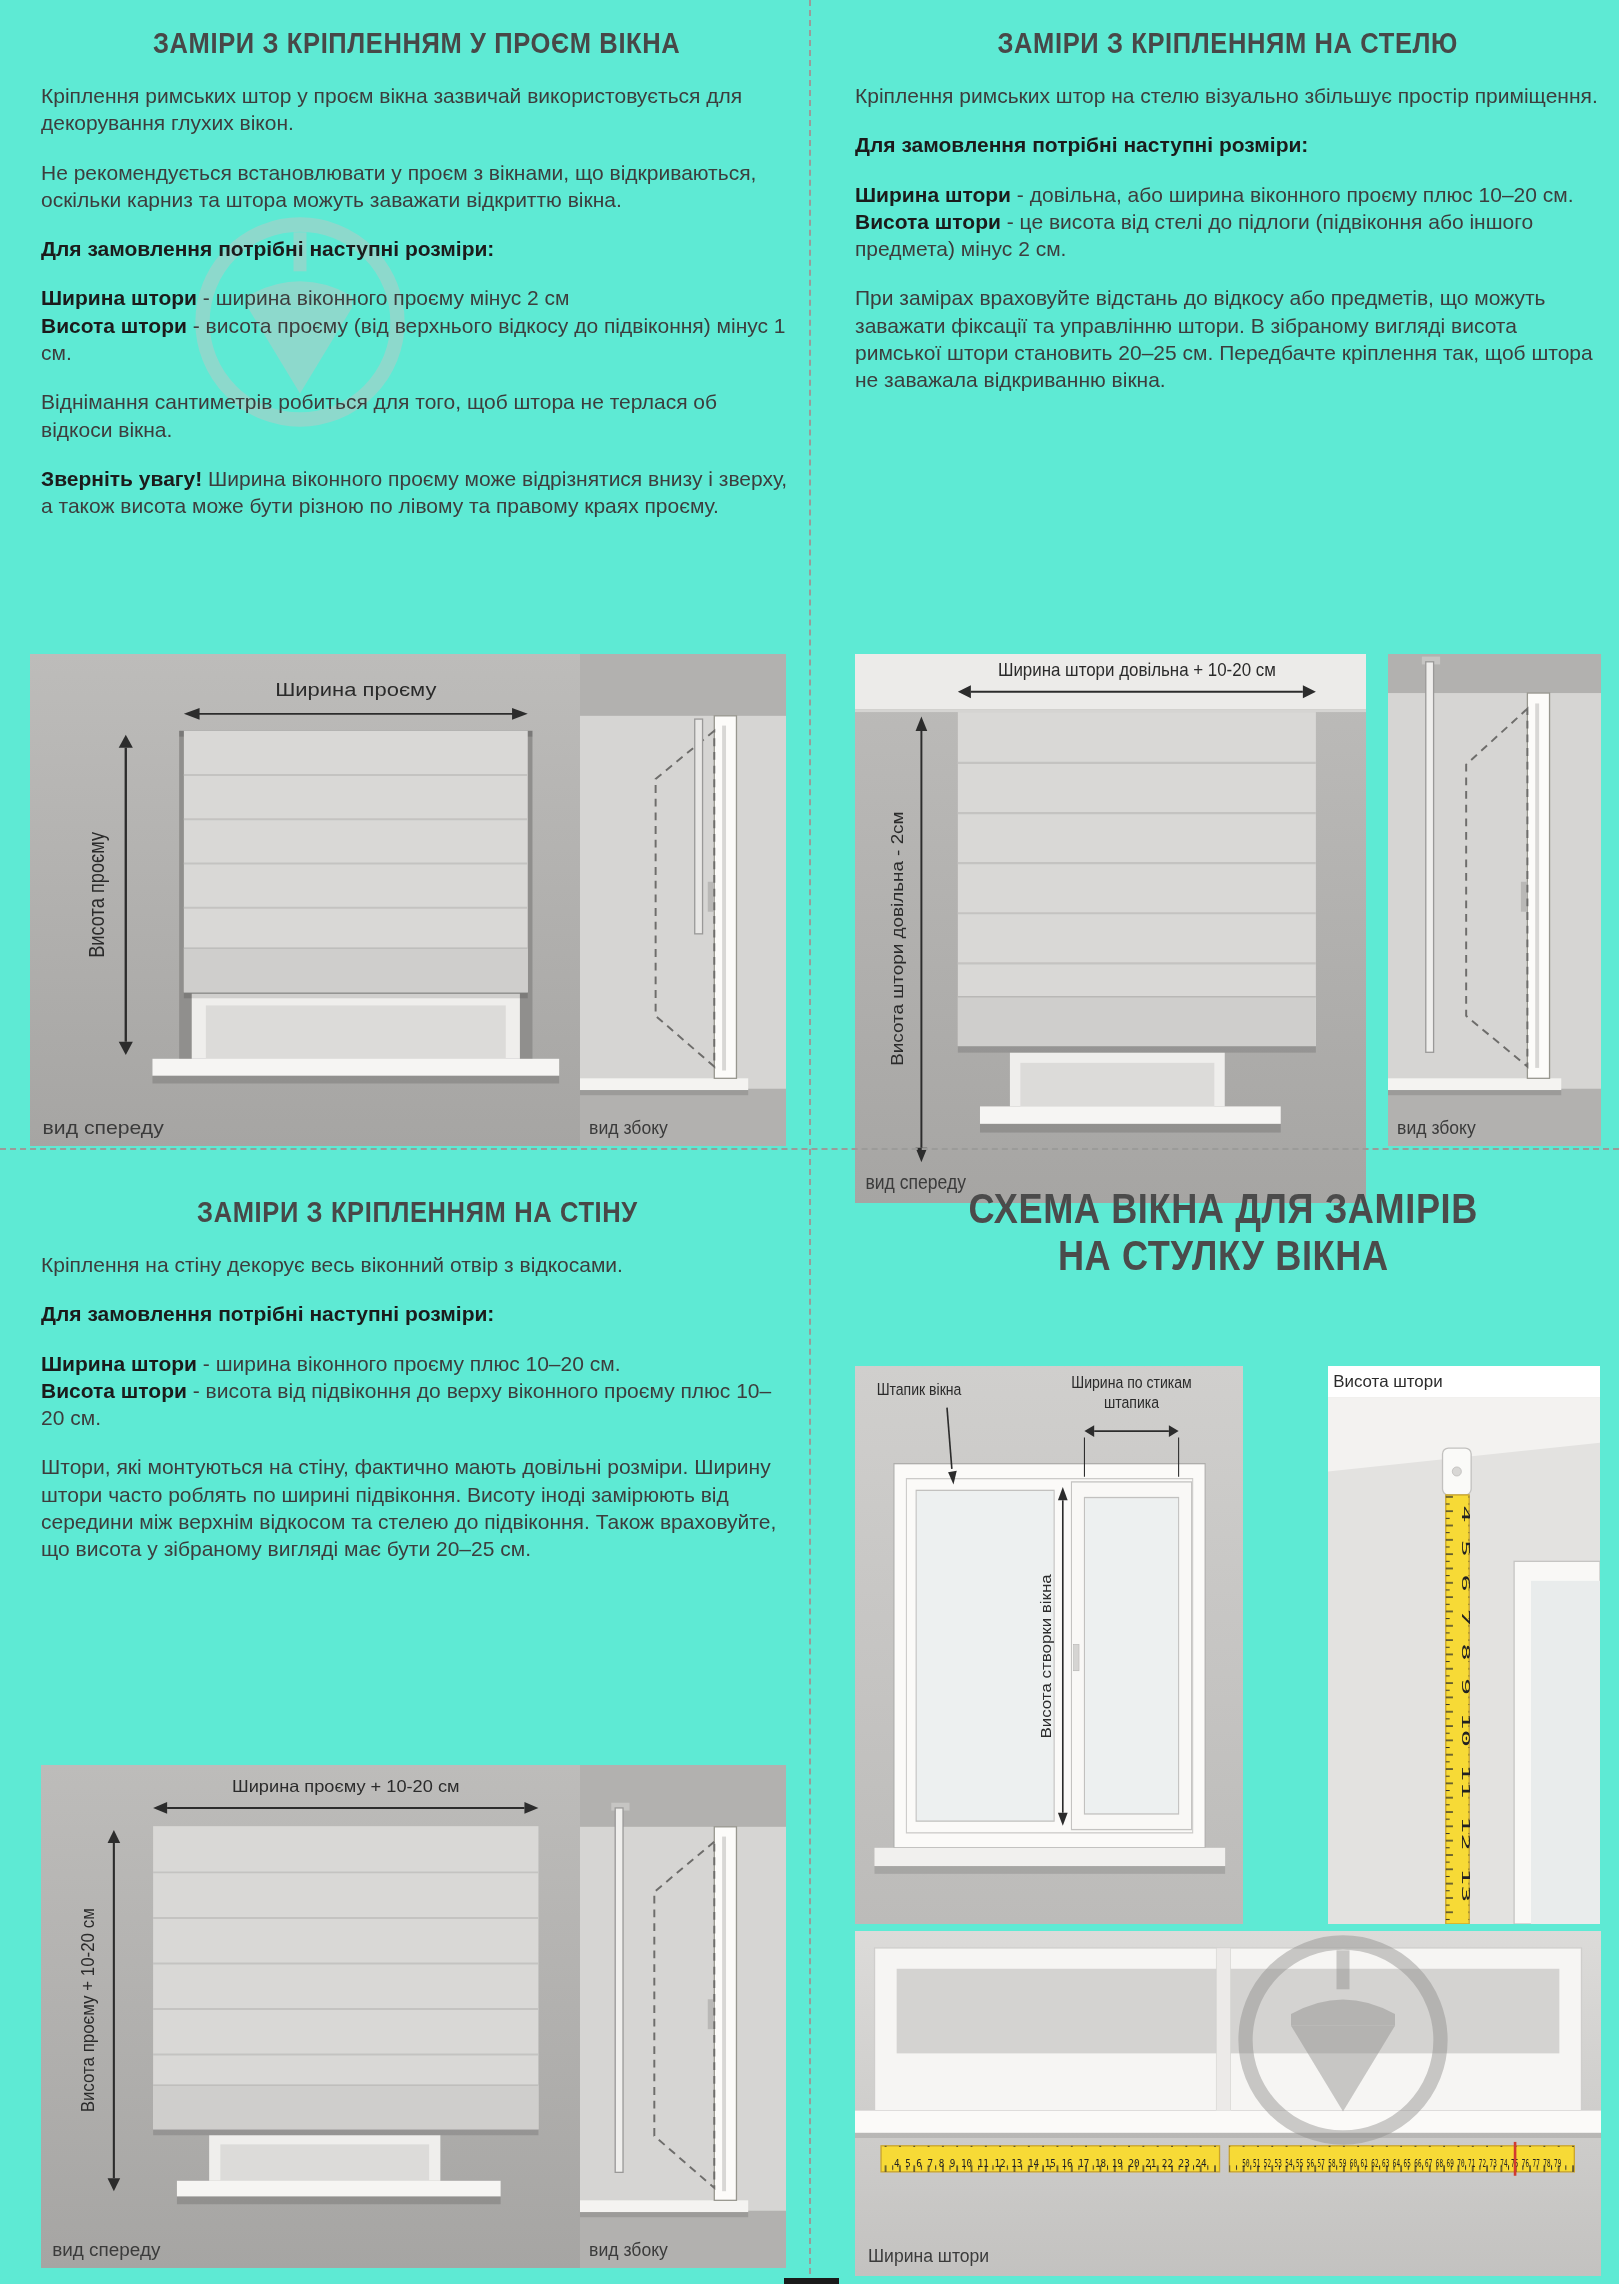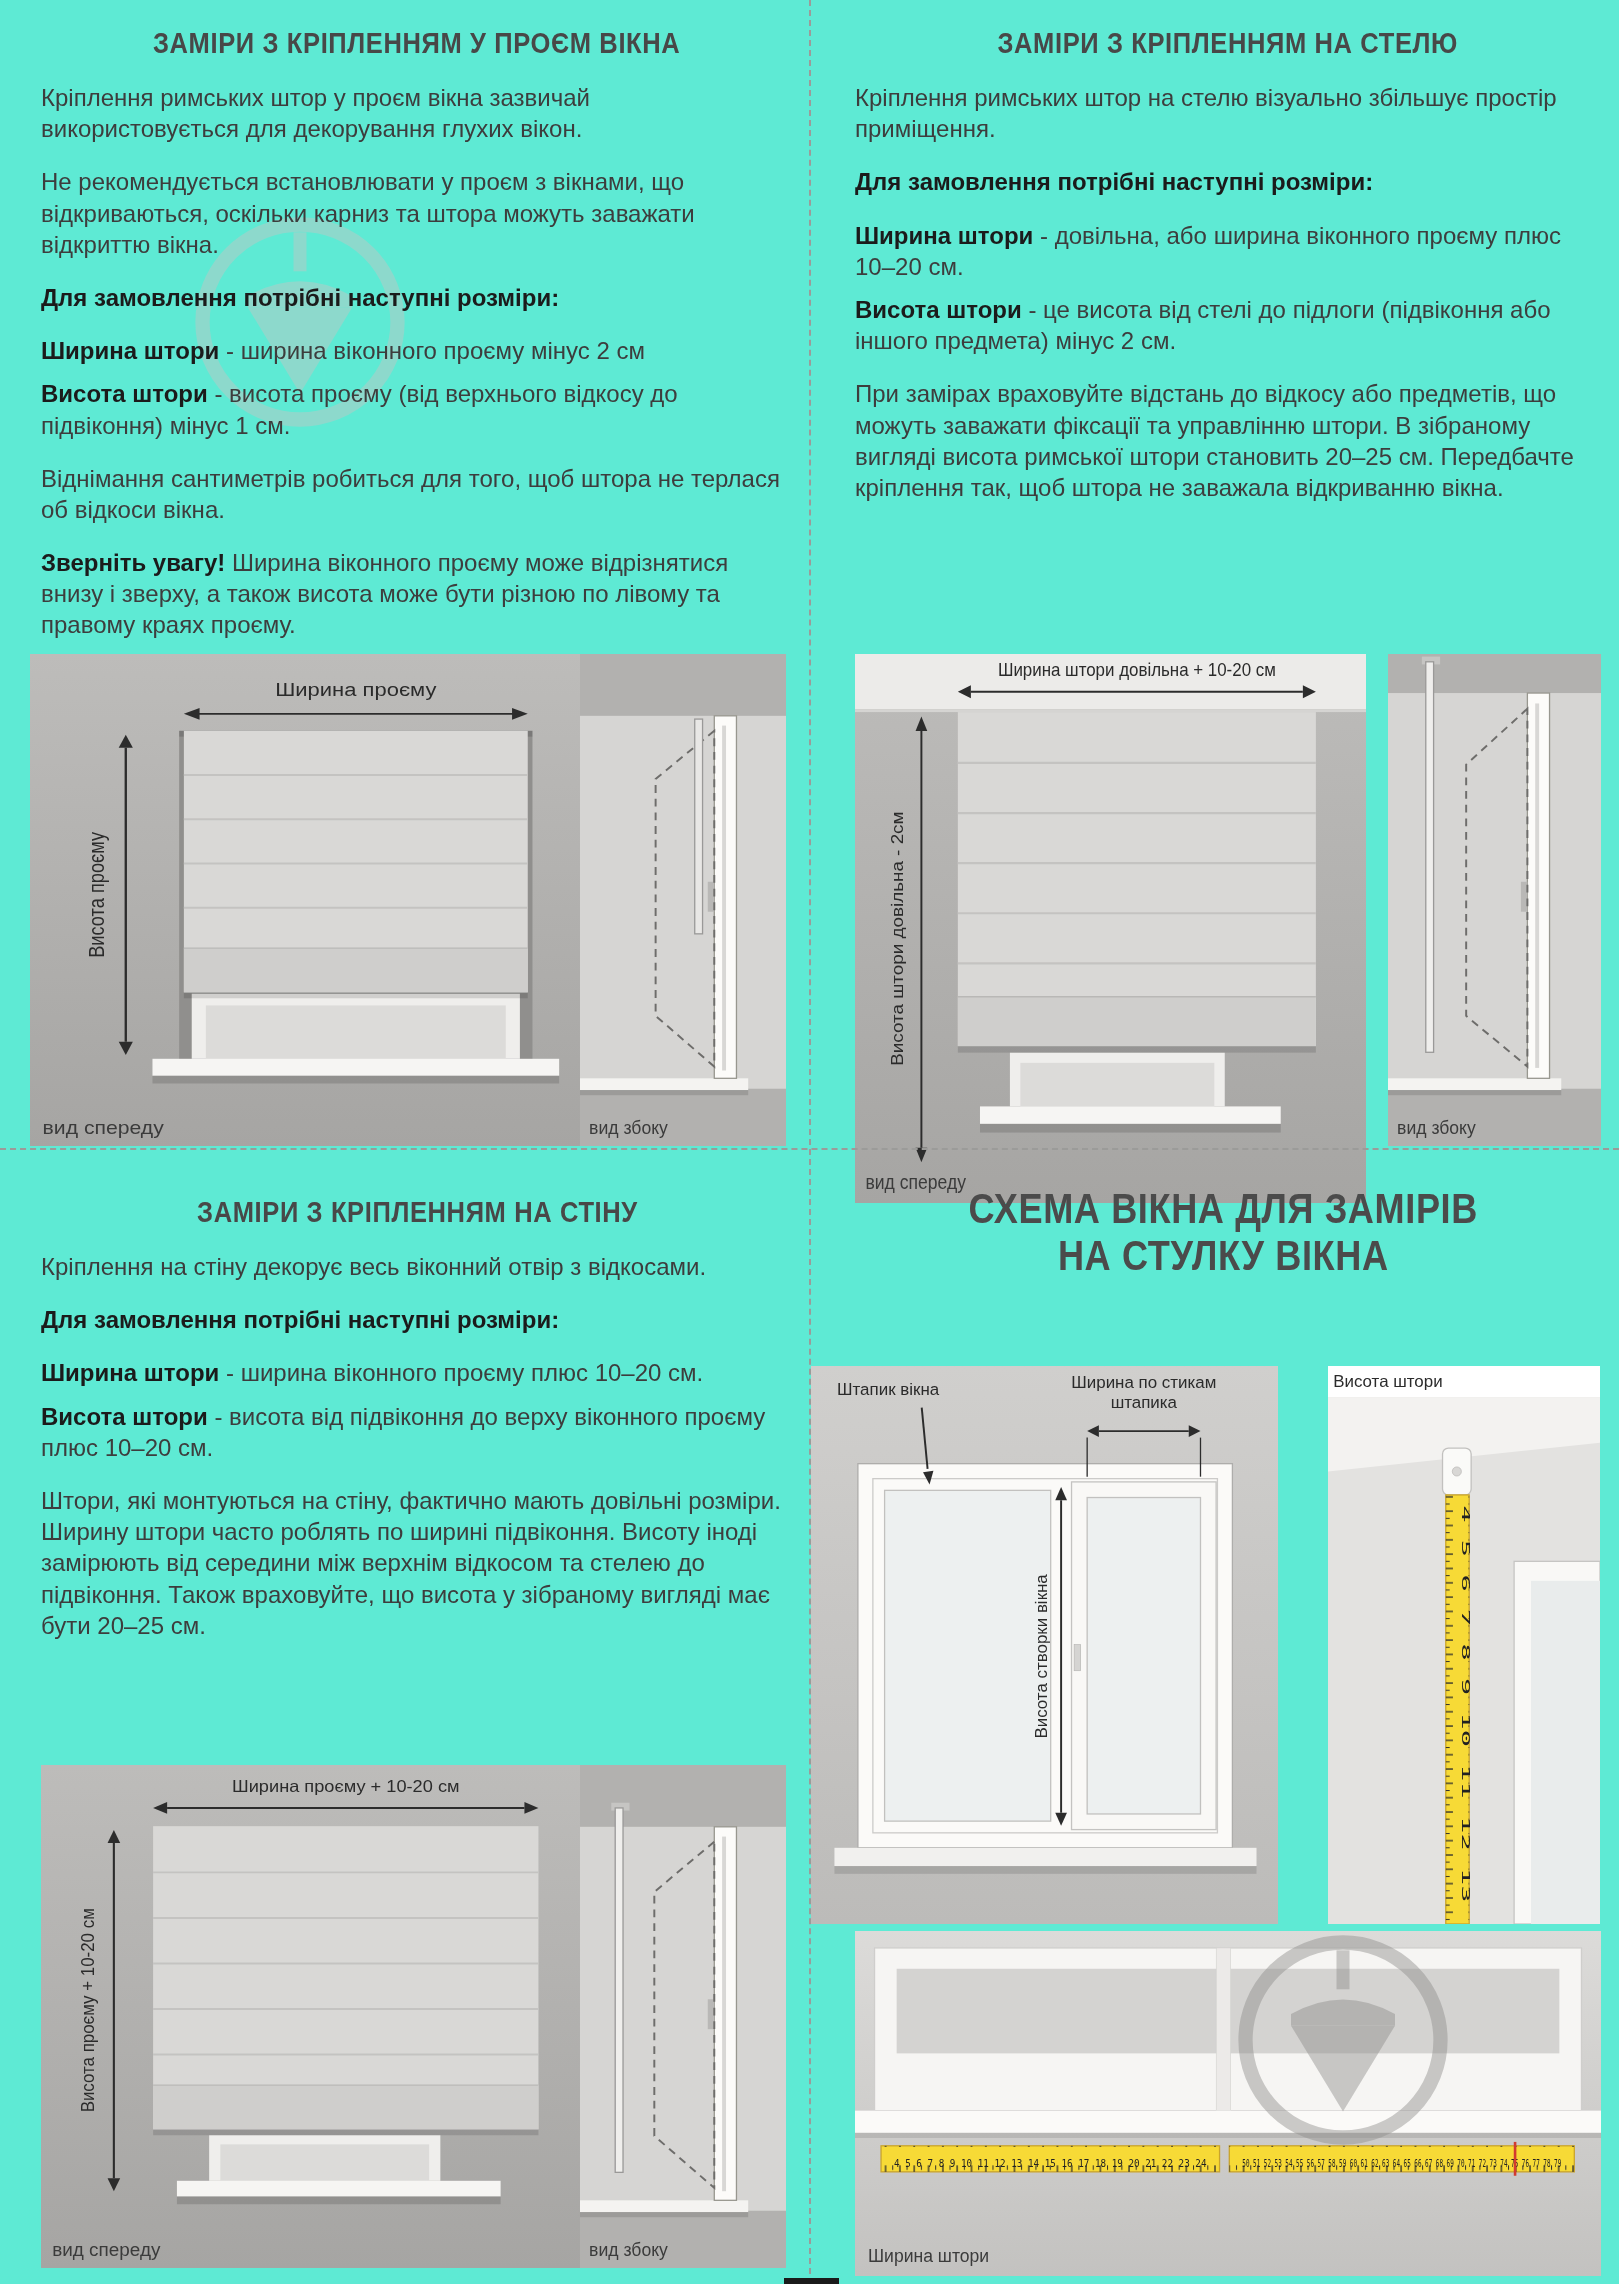--- a/index.html
+++ b/index.html
@@ -4,21 +4,21 @@
 <style>
   * { margin:0; padding:0; box-sizing:border-box; }
   body { background:#ffffff; font-family:"Liberation Sans", sans-serif; }
   .page { position:relative; width:1619px; height:2284px; background:#5eead4; overflow:hidden; }
 
   .divider-v { position:absolute; left:809px; top:0; height:2284px; width:0; border-left:2px dashed #9b9b99; z-index:2; }
   .divider-h { position:absolute; top:1148px; left:0; width:1619px; height:0; border-top:2px dashed #9b9b99; z-index:2; }
   .crop-mark { position:absolute; left:784px; top:2278px; width:55px; height:6.5px; background:#1a1a1a; z-index:4; }
 
   .quad { position:absolute; z-index:1; }
-  .text-col p { font-size:24px; line-height:1.3; color:#3d3d3d; margin-bottom:22px;margin-top:12px; }
+  .text-col p { font-size:21px; line-height:1.3; color:#3d3d3d; margin-bottom:22px; }
   .text-col p.dim { margin-bottom:0; }
   .text-col p.dim-last { margin-bottom:22px; }
   strong { color:#1b1b1b; }
   .sec-title { font-size:29px; color:#484848; text-align:center; margin-bottom:22px; font-weight:700; white-space:nowrap; }
   .sec-title .cond { display:inline-block; transform:scaleX(0.88); transform-origin:center; letter-spacing:0.7px; }
   .big-title { text-align:center; color:#4b4b4b; font-weight:700; font-size:42px; line-height:1.12; }
   .big-title .cond { display:inline-block; transform:scaleX(0.86); transform-origin:center; letter-spacing:0.7px; }
 
   .fig { position:absolute; z-index:1; }
   .fig svg { display:block; width:100%; height:100%; }
@@ -245,21 +245,21 @@
     </svg>
   </div>
 
   <section class="quad" style="left:827px; top:1185px; width:793px;">
     <div class="big-title">
       <div><span class="cond">СХЕМА ВІКНА ДЛЯ ЗАМІРІВ</span></div>
       <div><span class="cond">НА СТУЛКУ ВІКНА</span></div>
     </div>
   </section>
 
-  <div class="fig" style="left:811px; top:1366px; width:467px; height:558px;">
+  <div class="fig" style="left:855px; top:1366px; width:388px; height:558px;">
     <svg viewBox="0 0 717 857" preserveAspectRatio="none">
       <defs>
         <linearGradient id="wg4" x1="0" y1="0" x2="0" y2="1">
           <stop offset="0" stop-color="#d0cfcd"></stop>
             <stop offset="1" stop-color="#bcbbb9"></stop>
         </linearGradient>
       </defs>
       <rect width="717" height="857" fill="url(#wg4)"></rect>
       <rect x="72" y="150" width="575" height="590" fill="#fbfaf8" stroke="#aeadab" stroke-width="2"></rect>
       <rect x="95" y="173" width="529" height="544" fill="none" stroke="#cccbc9" stroke-width="2"></rect>

